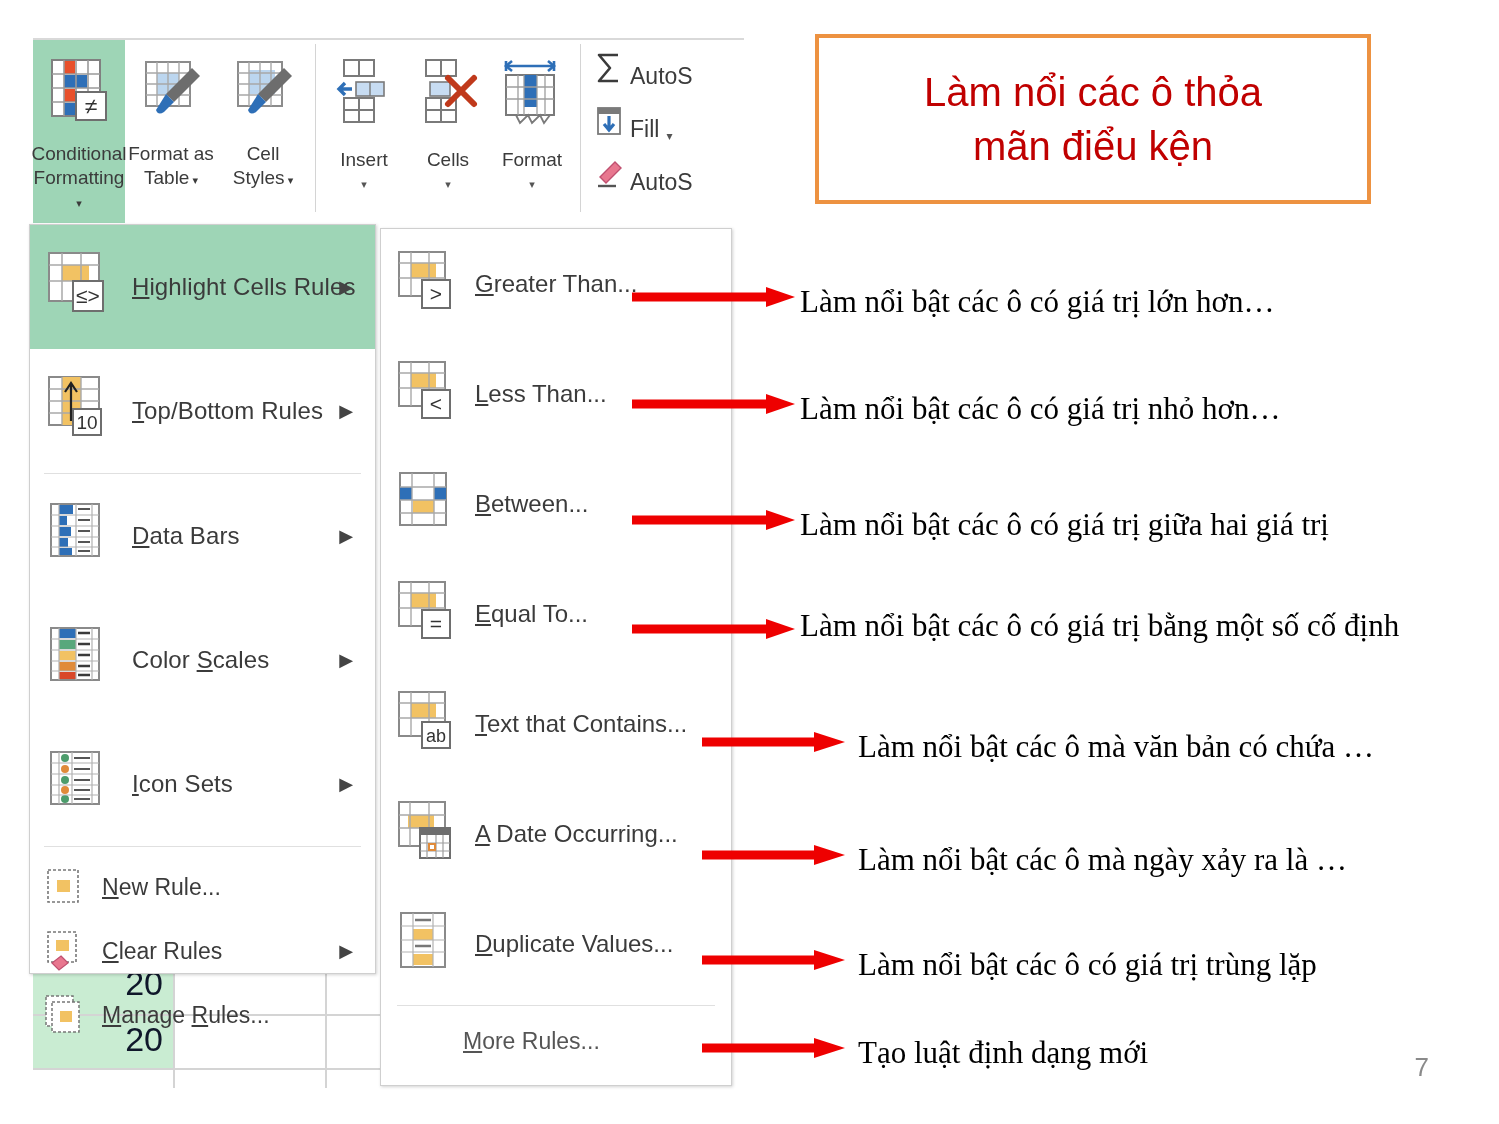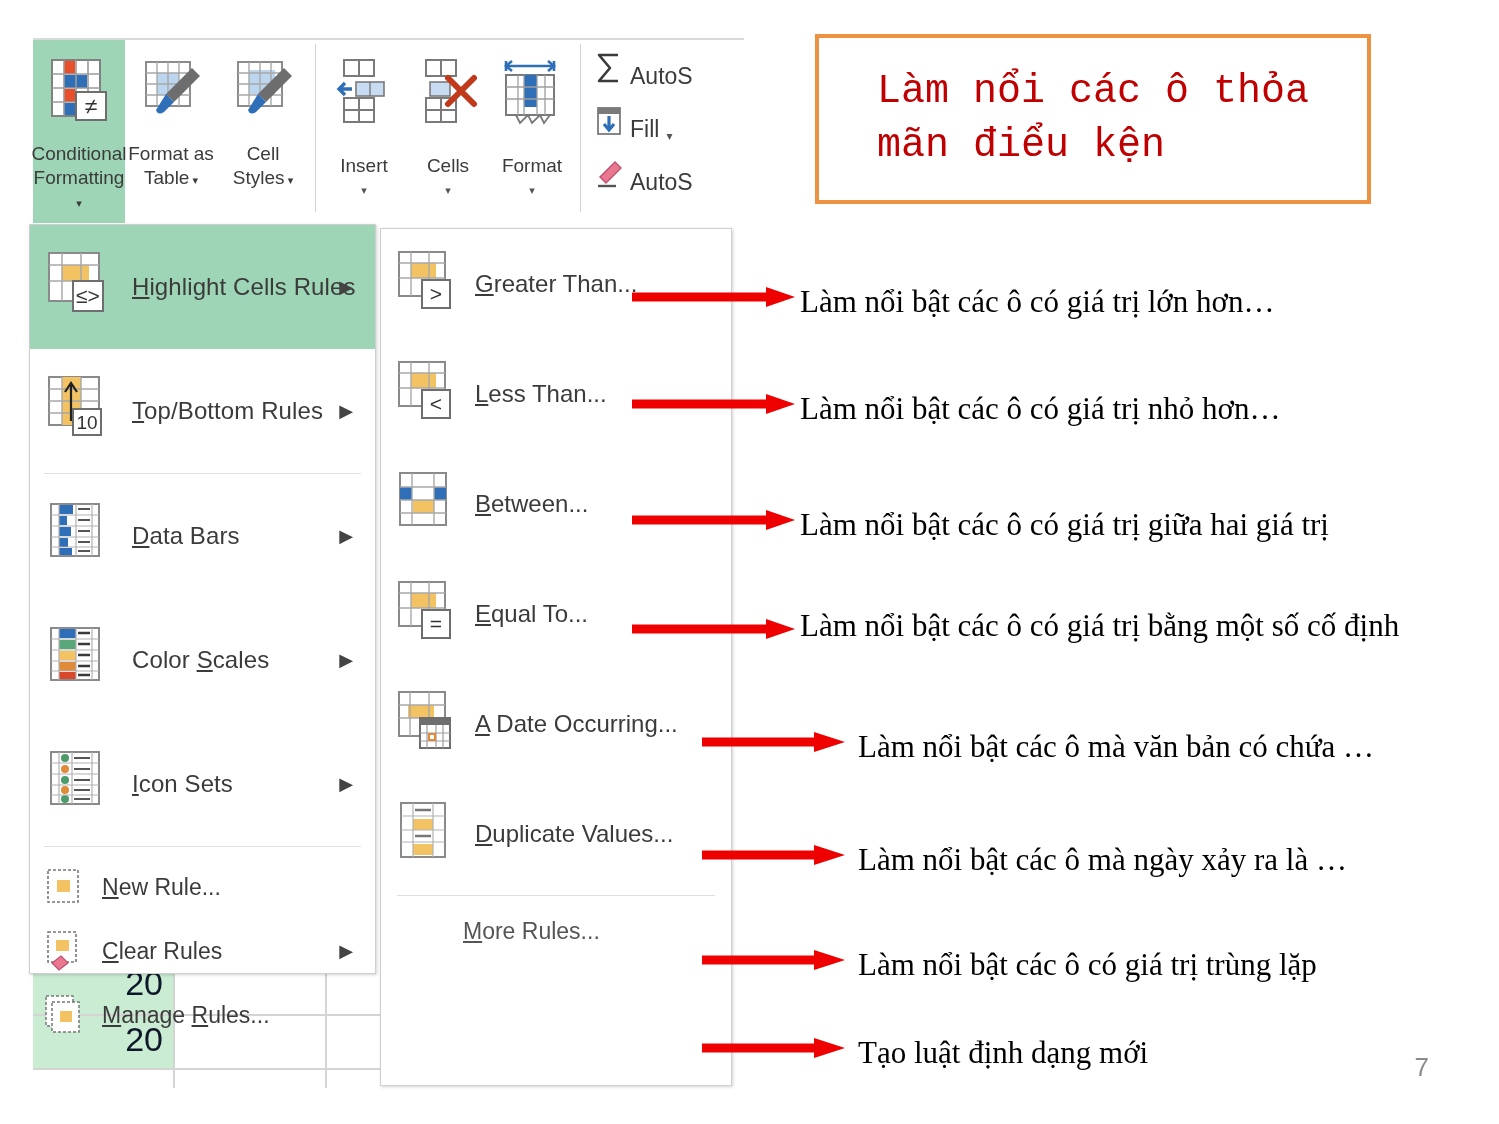--- a/index.html
+++ b/index.html
@@ -26,21 +26,21 @@
     width: 92px; height: 183px;
     display: flex; flex-direction: column; align-items: center;
     padding-top: 8px;
     font-size: 19px; color: #3b3b3b; line-height: 1.24;
     text-align: center;
   }
   .rb-btn.active { background: #9ed5b6; }
   .rb-btn .lbl { margin-top: 2px; }
   .rb-btn .lbl .caret { font-size: 11px; }
   .rb-btn.small { width: 84px; }
-  .rb-btn.small .lbl { margin-top: 14px; }
+  .rb-btn.small .lbl { margin-top: 8px; }
   .rb-btn .dd-caret { font-size: 11px; color: #555; margin-top: 6px; }
 
   .icon-box { height: 92px; display: flex; align-items: center; justify-content: center; }
 
   
   .edit-group {
     display: flex; flex-direction: column;
     padding: 10px 0 0 8px; gap: 13px;
     font-size: 23px; color: #3b3b3b;
   }
@@ -50,21 +50,21 @@
 
   
   .titlebox {
     position: absolute; left: 815px; top: 34px;
     width: 556px; height: 170px;
     border: 4px solid #ed9241; background: #ffffff;
     display: flex; align-items: center; justify-content: center;
   }
   .titlebox .t {
     color: #c00000; font-size: 40px; line-height: 1.35;
-    text-align: left; font-family: Liberation Mono, monospace;
+    text-align: center; font-family: Liberation Sans, sans-serif;
   }
 
   
   .menu-main {
     position: absolute; left: 29px; top: 224px;
     width: 347px; height: 750px;
     background: #ffffff; border: 1px solid #cfcfcf;
     box-shadow: 1px 1px 3px rgba(0,0,0,.18);
   }
   .mi {
@@ -474,20 +474,32 @@
           <rect x="3" y="2" width="46" height="44" fill="#fff" stroke="#8a8a8a" stroke-width="2"></rect>
           <rect x="15" y="13" width="25" height="15" fill="#f2c263"></rect>
           <path d="M3 13 H49 M3 28 H49 M15 2 V46 M33 2 V46" stroke="#a9a9a9" stroke-width="1.4" fill="none"></path>
           <rect x="26" y="30" width="28" height="28" fill="#fff" stroke="#6e6e6e" stroke-width="2"></rect>
           <text x="40" y="51" font-size="21" text-anchor="middle" fill="#333" font-family="'Liberation Sans',sans-serif">=</text>
         </svg>
       </span>
       <span class="si-label"><span class="u">E</span>qual To...</span>
     </div>
 
+    <div class="si">
+      <span class="si-icon">
+        <svg width="60" height="68" viewBox="0 0 60 68">
+          <rect x="3" y="2" width="46" height="44" fill="#fff" stroke="#8a8a8a" stroke-width="2"></rect>
+          <rect x="15" y="13" width="25" height="15" fill="#f2c263"></rect>
+          <path d="M3 13 H49 M3 28 H49 M15 2 V46 M33 2 V46" stroke="#a9a9a9" stroke-width="1.4" fill="none"></path>
+          <rect x="26" y="32" width="28" height="26" fill="#fff" stroke="#6e6e6e" stroke-width="2"></rect>
+          <text x="40" y="52" font-size="18" text-anchor="middle" fill="#333" font-family="'Liberation Sans',sans-serif">ab</text>
+        </svg>
+      </span>
+      <span class="si-label"><span class="u">T</span>ext that Contains...</span>
+    </div>
 
     <div class="si">
       <span class="si-icon">
         <svg width="60" height="68" viewBox="0 0 60 68">
           <rect x="3" y="2" width="46" height="44" fill="#fff" stroke="#8a8a8a" stroke-width="2"></rect>
           <rect x="12" y="15" width="26" height="13" fill="#f2c263"></rect>
           <path d="M3 15 H49 M3 28 H49 M14 2 V46 M33 2 V46" stroke="#a9a9a9" stroke-width="1.4" fill="none"></path>
           <rect x="24" y="28" width="30" height="30" fill="#fff" stroke="#6e6e6e" stroke-width="2"></rect>
           <rect x="24" y="28" width="30" height="7" fill="#6e6e6e"></rect>
           <path d="M31 35 V58 M40 35 V58 M47 35 V58 M24 43 H54 M24 51 H54" stroke="#9e9e9e" stroke-width="1.2"></path>

